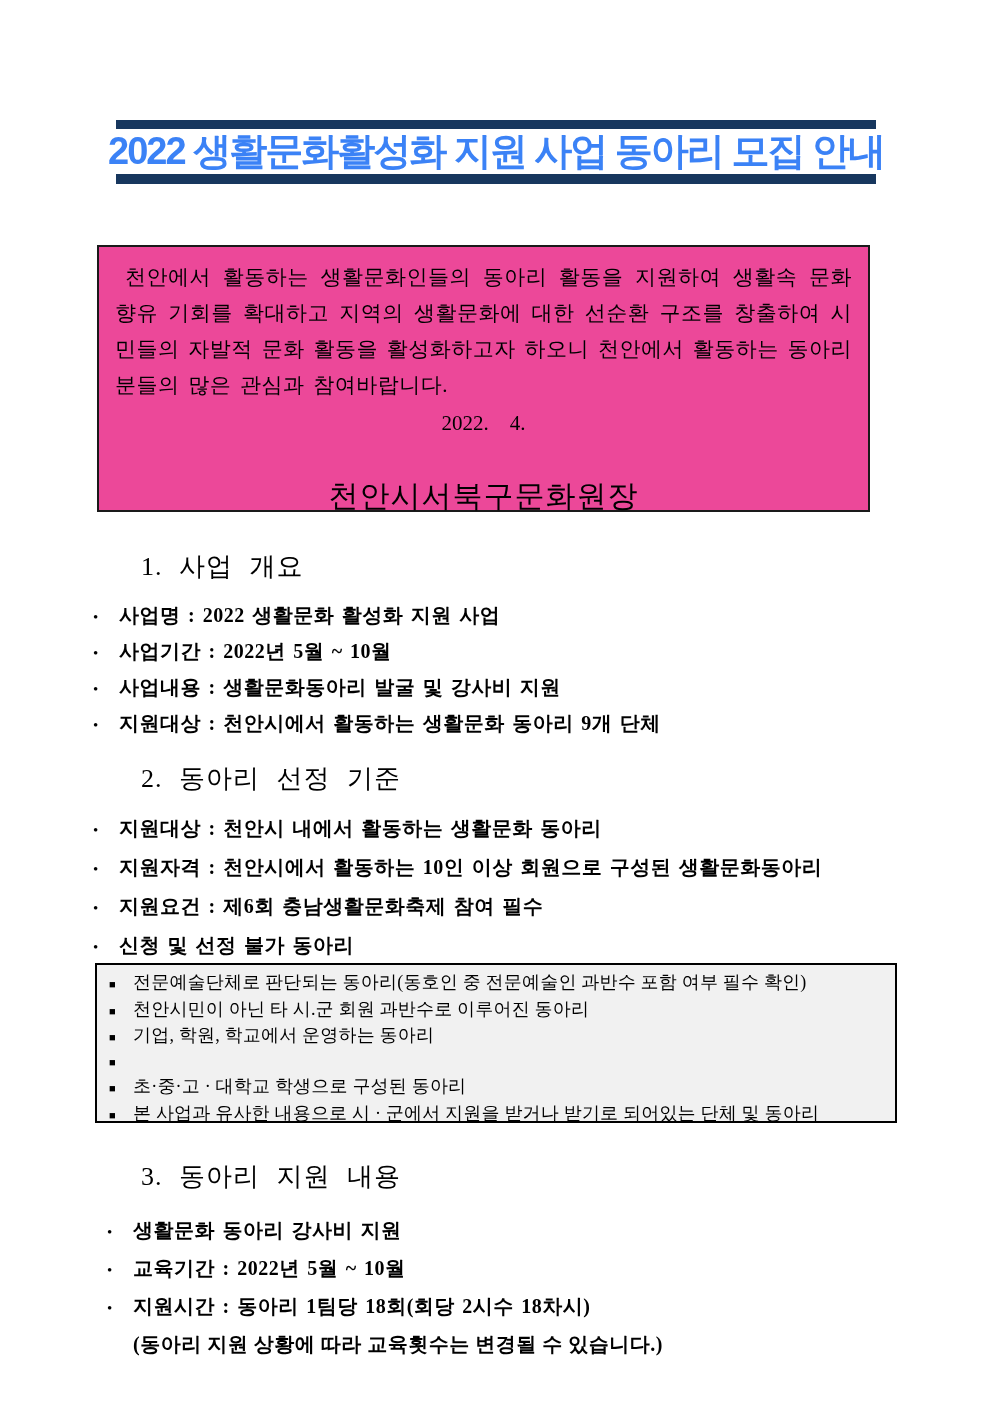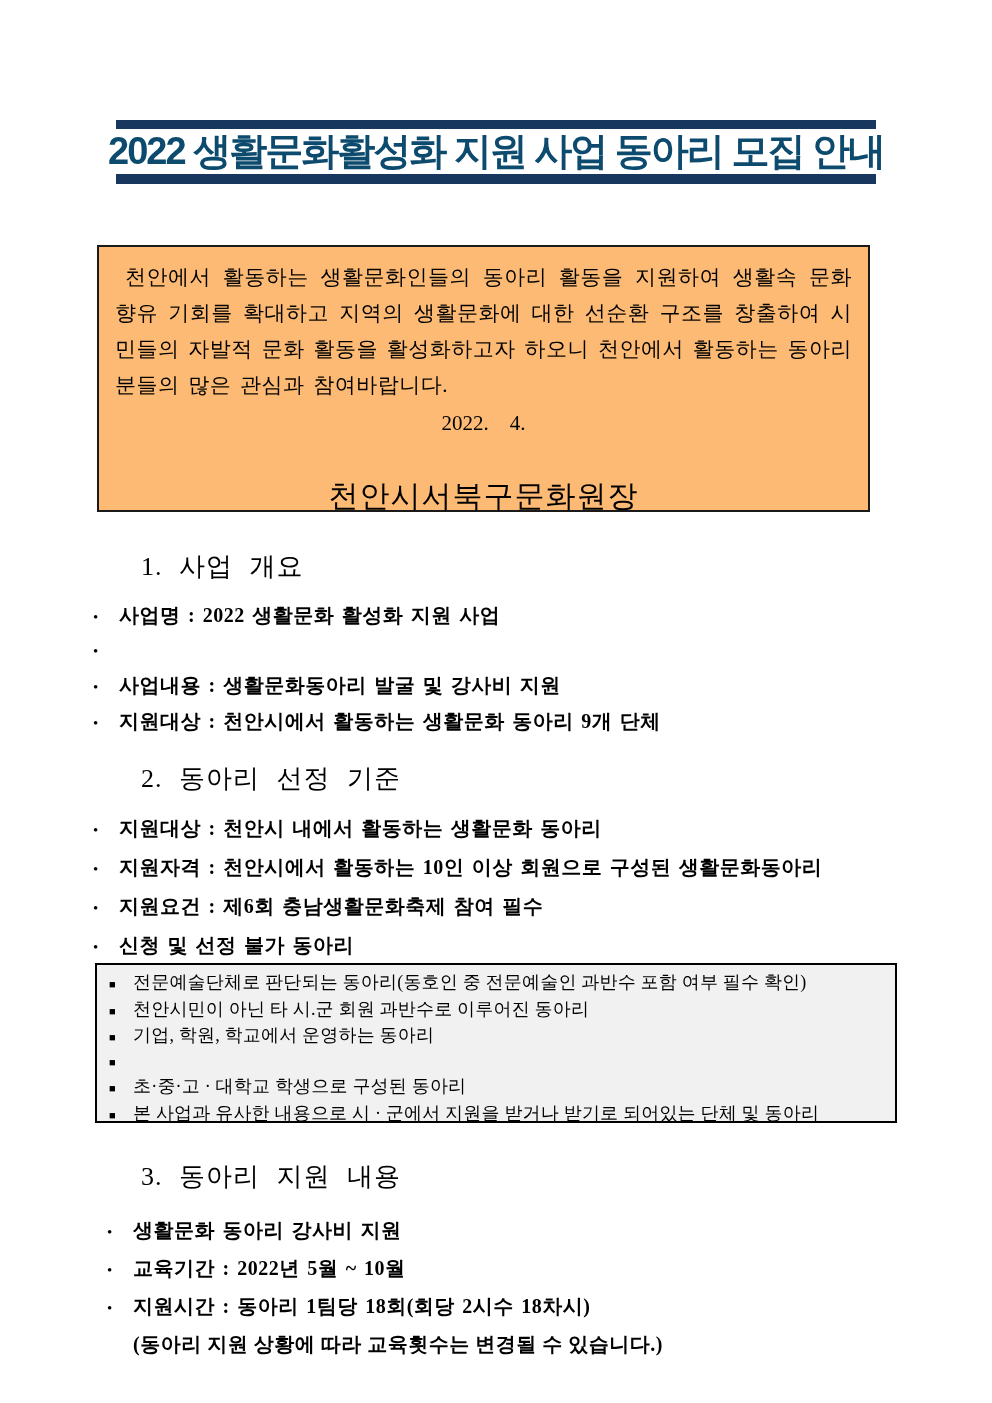--- a/index.html
+++ b/index.html
@@ -20,28 +20,28 @@
   .banner .bar-top { height: 9px; }
   .banner .bar-bottom { height: 10px; }
   .banner .title-line {
     height: 45px;
     display: flex; align-items: center; justify-content: center;
     font-family: "Liberation Sans", sans-serif;
     font-weight: 800;
     font-size: 38px;
     letter-spacing: -2px;
     white-space: nowrap;
-    color: #0c4a6e;
+    color: #3b82f6;
   }
 
   
   .intro-box {
     position: absolute; left: 97px; top: 245px; width: 773px; height: 267px;
     box-sizing: border-box;
-    background: #fdba74;
+    background: #ec4899;
     border: 2px solid #1a1a1a;
     padding: 12px 16px 0 16px;
   }
   .intro-par {
     font-size: 21px;
     line-height: 36px;
     text-align: justify;
     text-indent: 10px;
     letter-spacing: 0.5px;
     word-spacing: 3px;
@@ -141,20 +141,21 @@
     <div class="sec-heading">1. 사업 개요</div>
     <div class="bullet-list">
 
         <div class="bullet-row">
           <span class="dot">•</span>
           <span>사업명 : 2022 생활문화 활성화 지원 사업</span>
         </div>
 
         <div class="bullet-row">
           <span class="dot">•</span>
+          <span>사업기간 : 2022년 5월 ~ 10월</span>
         </div>
 
         <div class="bullet-row">
           <span class="dot">•</span>
           <span>사업내용 : 생활문화동아리 발굴 및 강사비 지원</span>
         </div>
 
         <div class="bullet-row">
           <span class="dot">•</span>
           <span>지원대상 : 천안시에서 활동하는 생활문화 동아리 9개 단체</span>

